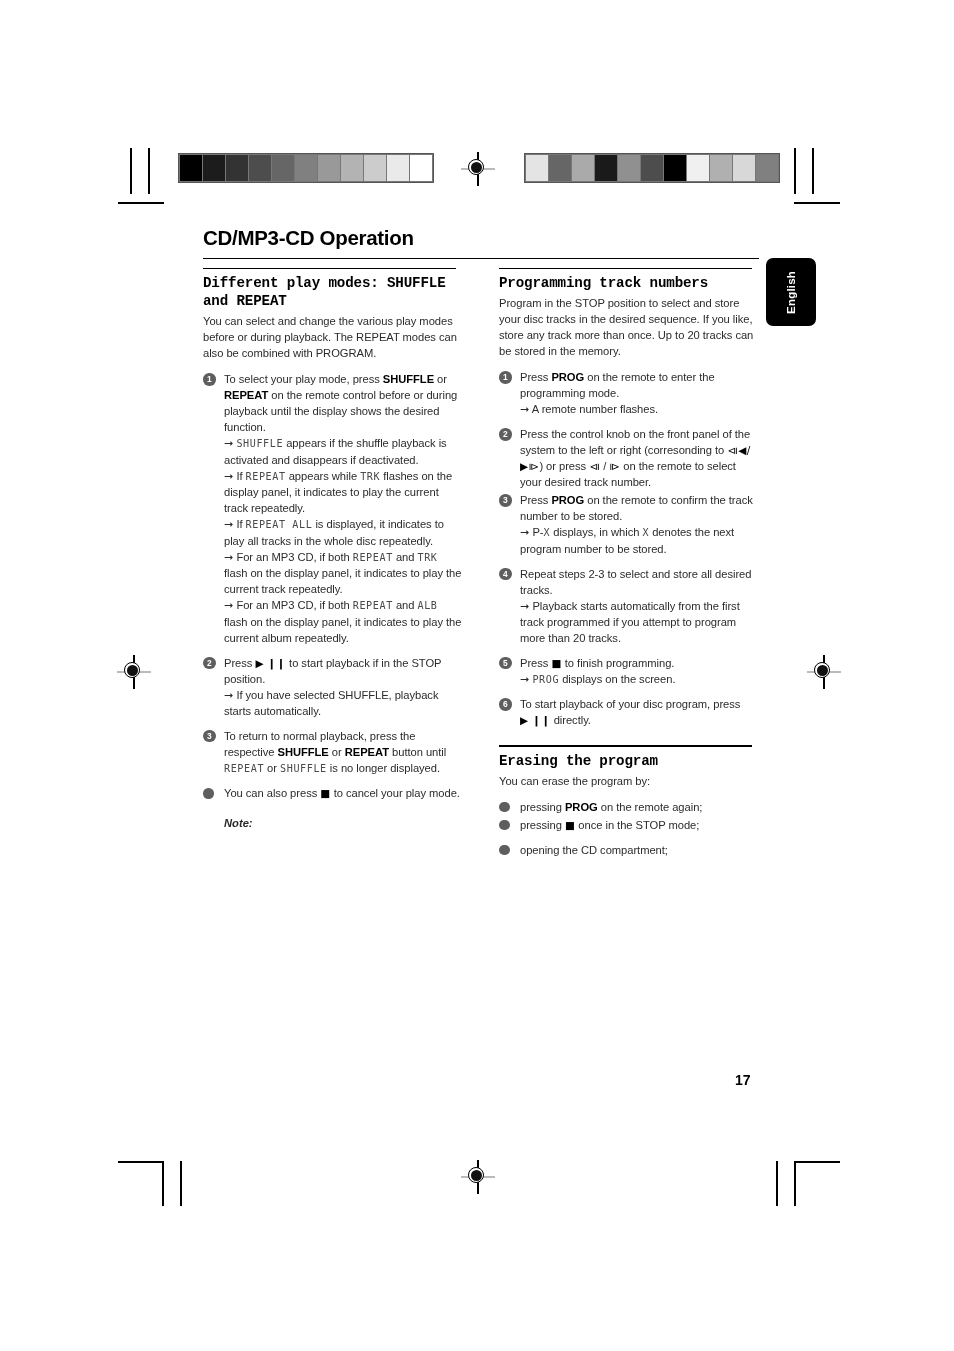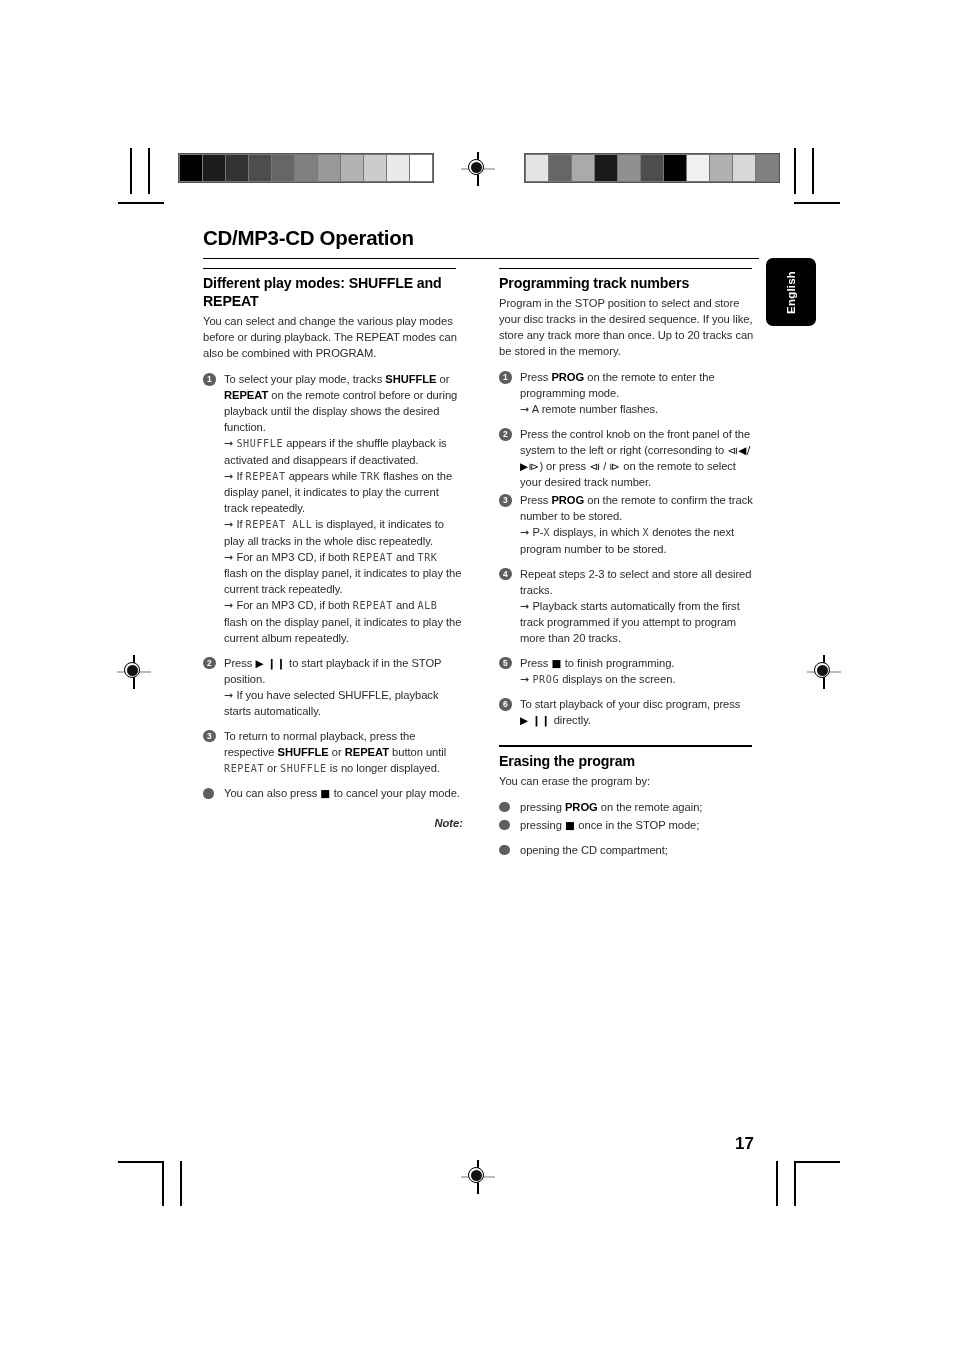--- a/index.html
+++ b/index.html
@@ -156,21 +156,21 @@
     margin-bottom: 5px;
   }
   .section-rule.short { width: 253px; }
 
   h2.section-title {
     margin: 0 0 3px 0;
     font-size: 14.2px;
     font-weight: bold;
     line-height: 1.27;
     letter-spacing: -0.15px;
-    font-family: Liberation Sans, sans-serif;
+    font-family: Liberation Mono, monospace;
   }
 
   p.intro {
     margin: 0 0 10px 0;
     font-size: 11.2px;
     line-height: 1.43;
     color: #2b2b2b;
     letter-spacing: -0.05px;
   }
 
@@ -236,36 +236,35 @@
     color: #000;
     letter-spacing: 0.4px;
   }
 
   .note-block {
     margin-top: 14px;
     padding-left: 21px;
     font-size: 11.2px;
     line-height: 1.43;
     color: #2b2b2b;
-    text-align: right;
   }
   .note-block .note-heading {
     font-weight: bold;
     font-style: italic;
     margin-bottom: 1px;
   }
   .note-block .note-body { font-style: italic; }
 
   .erase-section { margin-top: 17px; }
 
   #page-number {
     position: absolute;
     left: 735px;
-    top: 1134px;
-    font-size: 17px;
+    top: 1072px;
+    font-size: 14px;
     font-weight: bold;
     font-family: "Liberation Sans", sans-serif;
   }
 </style>
 </head>
 <body>
 
 <div class="crop-mark" id="crop-tl">
   <div class="v v1"></div>
     <div class="v v2"></div>
@@ -353,21 +352,21 @@
   <div class="column">
     <div class="section">
       <div class="section-rule short"></div>
       <h2 class="section-title">Different play modes: SHUFFLE and REPEAT</h2>
       <p class="intro">You can select and change the various play modes before or during playback. The REPEAT modes can also be combined with PROGRAM.</p>
 
       <ul class="steps">
 
         <li>
           <span class="step-num">1</span>
-          <span>To select your play mode, tracks </span><b>SHUFFLE</b><span> or </span><b>REPEAT</b><span> on the remote control before or during playback until the display shows the desired function.</span><br>
+          <span>To select your play mode, press </span><b>SHUFFLE</b><span> or </span><b>REPEAT</b><span> on the remote control before or during playback until the display shows the desired function.</span><br>
           <span class="arrow">➞</span>
           <span class="lcd">SHUFFLE</span><span> appears if the shuffle playback is activated and disappears if deactivated.</span><br>
           <span class="arrow">➞</span>
           <span>If </span><span class="lcd">REPEAT</span><span> appears while </span><span class="lcd">TRK</span><span> flashes on the display panel, it indicates to play the current track repeatedly.</span><br>
           <span class="arrow">➞</span>
           <span>If </span><span class="lcd">REPEAT ALL</span><span> is displayed, it indicates to play all tracks in the whole disc repeatedly.</span><br>
           <span class="arrow">➞</span>
           <span>For an MP3 CD, if both </span><span class="lcd">REPEAT</span><span> and </span><span class="lcd">TRK</span><span> flash on the display panel, it indicates to play the current track repeatedly.</span><br>
           <span class="arrow">➞</span>
           <span>For an MP3 CD, if both </span><span class="lcd">REPEAT</span><span> and </span><span class="lcd">ALB</span><span> flash on the display panel, it indicates to play the current album repeatedly.</span>

